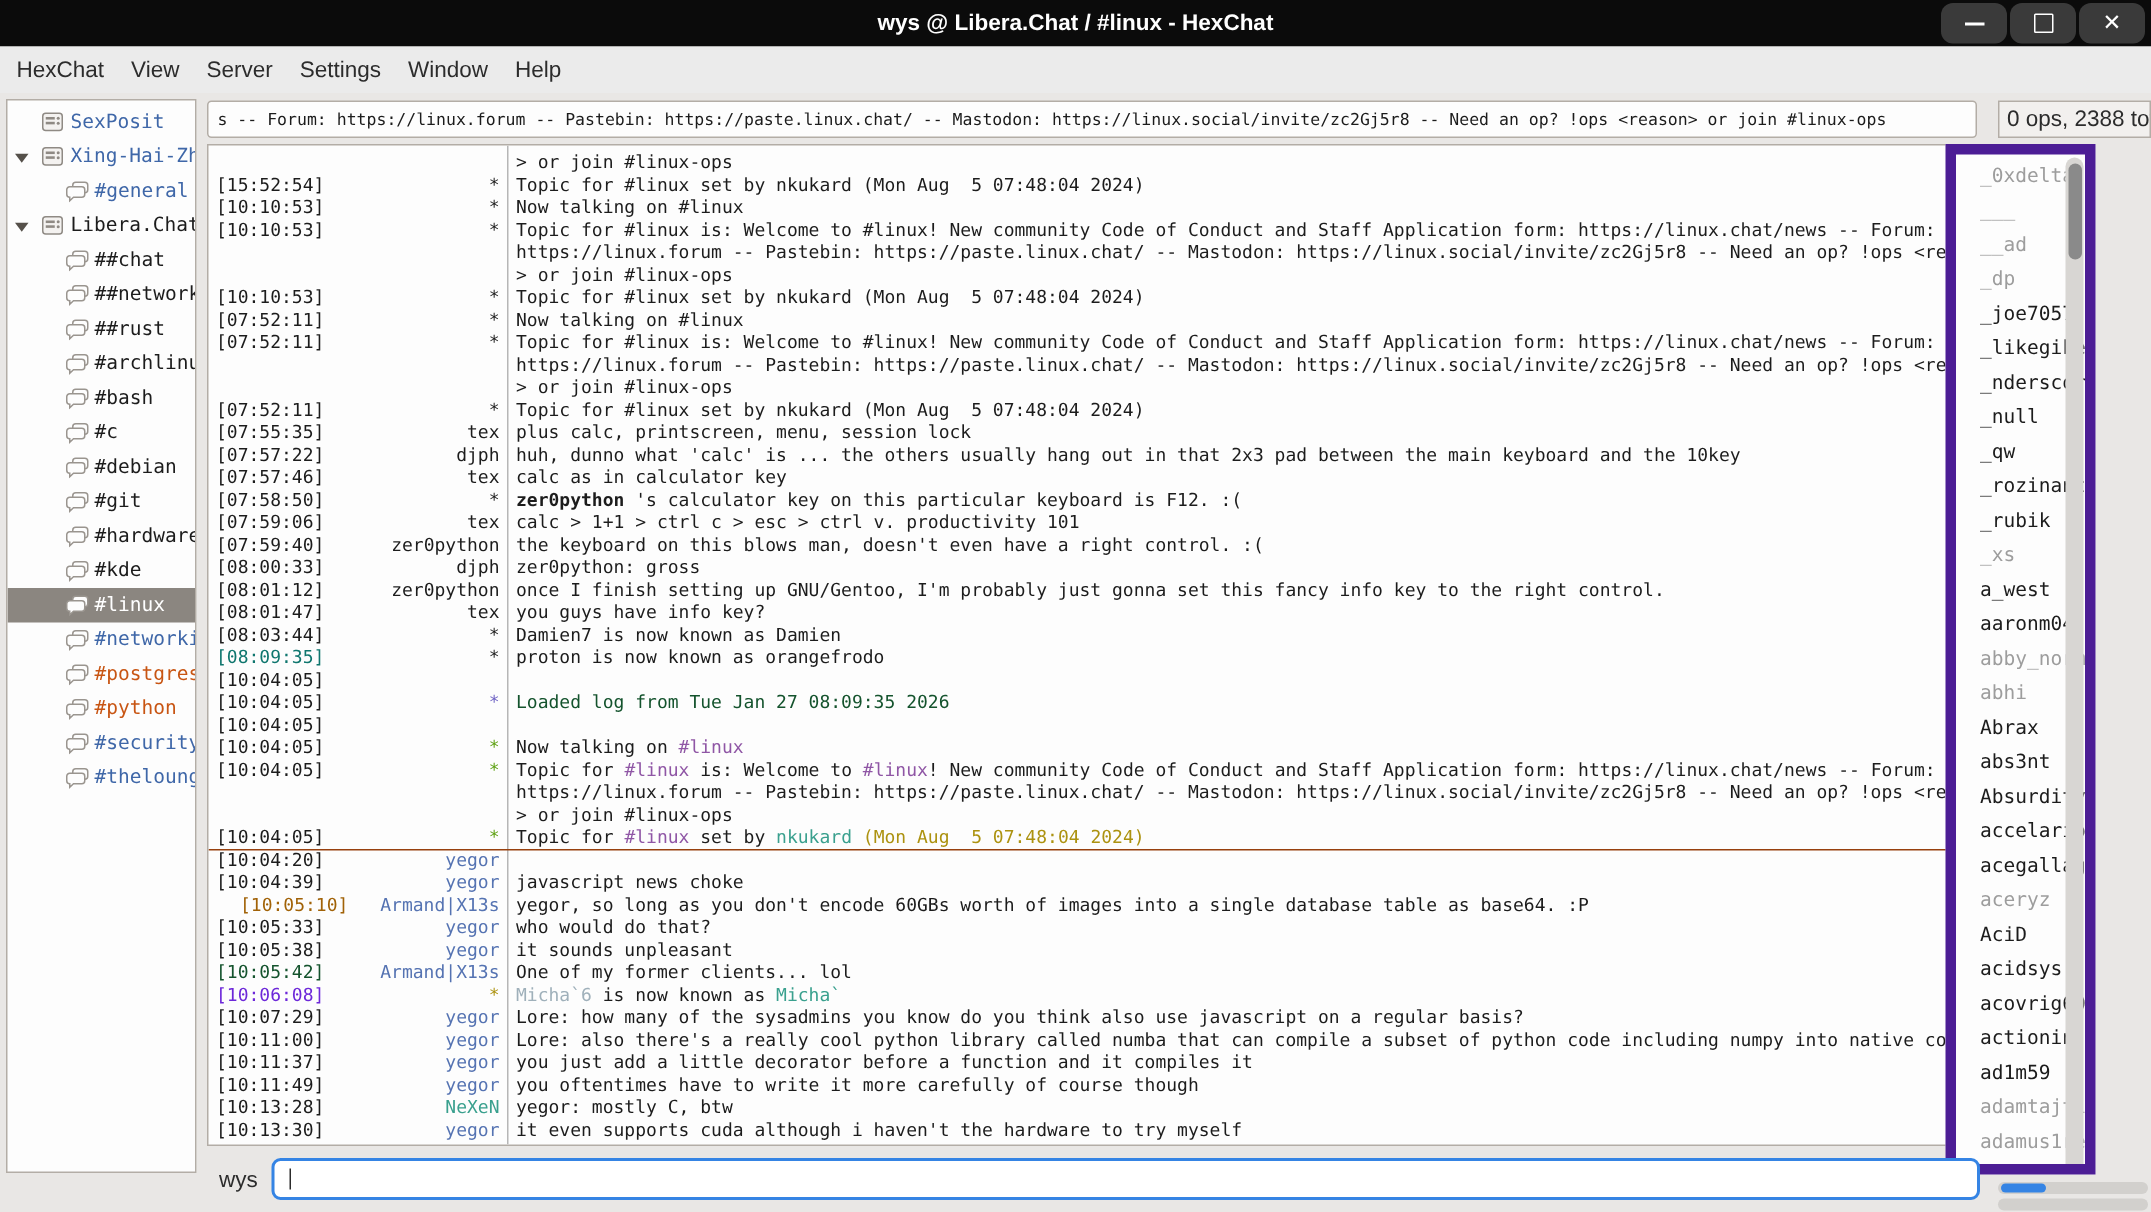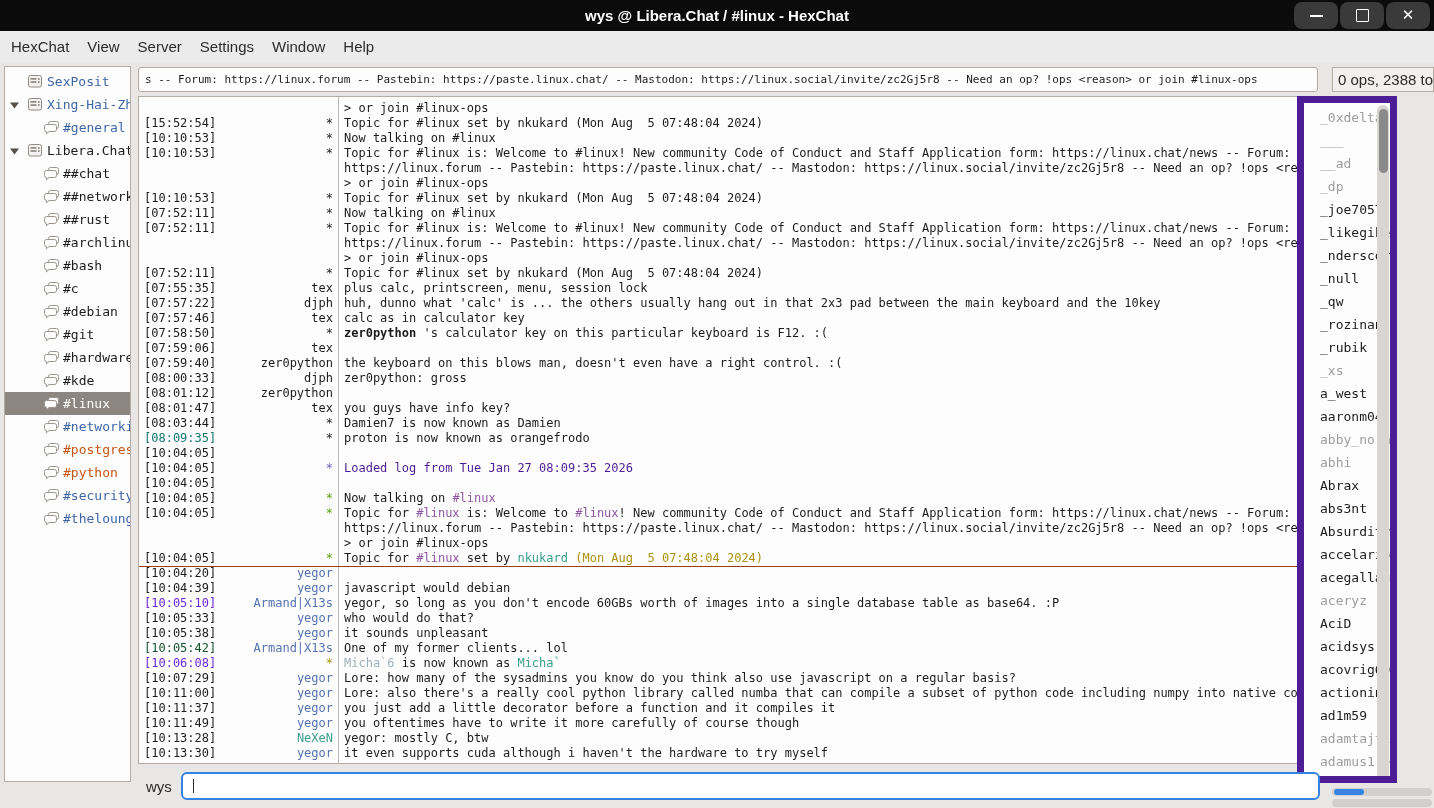--- a/index.html
+++ b/index.html
@@ -210,38 +210,38 @@
       <div class="chat-row"><span class="c-time" style="color: rgb(28, 28, 28);">[10:10:53]</span><span class="c-nick" style="color: rgb(28, 28, 28);">*</span><span class="c-msg"><span style="color: rgb(28, 28, 28);">Topic for #linux set by nkukard (Mon Aug  5 07:48:04 2024)</span></span></div>
       <div class="chat-row"><span class="c-time" style="color: rgb(28, 28, 28);">[07:52:11]</span><span class="c-nick" style="color: rgb(28, 28, 28);">*</span><span class="c-msg"><span style="color: rgb(28, 28, 28);">Now talking on #linux</span></span></div>
       <div class="chat-row"><span class="c-time" style="color: rgb(28, 28, 28);">[07:52:11]</span><span class="c-nick" style="color: rgb(28, 28, 28);">*</span><span class="c-msg"><span style="color: rgb(28, 28, 28);">Topic for #linux is: Welcome to #linux! New community Code of Conduct and Staff Application form: https://linux.chat/news -- Forum:</span></span></div>
       <div class="chat-row"><span class="c-time" style="color: rgb(28, 28, 28);"></span><span class="c-nick" style="color: rgb(28, 28, 28);"></span><span class="c-msg"><span style="color: rgb(28, 28, 28);">https://linux.forum -- Pastebin: https://paste.linux.chat/ -- Mastodon: https://linux.social/invite/zc2Gj5r8 -- Need an op? !ops &lt;reason</span></span></div>
       <div class="chat-row"><span class="c-time" style="color: rgb(28, 28, 28);"></span><span class="c-nick" style="color: rgb(28, 28, 28);"></span><span class="c-msg"><span style="color: rgb(28, 28, 28);">&gt; or join #linux-ops</span></span></div>
       <div class="chat-row"><span class="c-time" style="color: rgb(28, 28, 28);">[07:52:11]</span><span class="c-nick" style="color: rgb(28, 28, 28);">*</span><span class="c-msg"><span style="color: rgb(28, 28, 28);">Topic for #linux set by nkukard (Mon Aug  5 07:48:04 2024)</span></span></div>
       <div class="chat-row"><span class="c-time" style="color: rgb(28, 28, 28);">[07:55:35]</span><span class="c-nick" style="color: rgb(28, 28, 28);">tex</span><span class="c-msg"><span style="color: rgb(28, 28, 28);">plus calc, printscreen, menu, session lock</span></span></div>
       <div class="chat-row"><span class="c-time" style="color: rgb(28, 28, 28);">[07:57:22]</span><span class="c-nick" style="color: rgb(28, 28, 28);">djph</span><span class="c-msg"><span style="color: rgb(28, 28, 28);">huh, dunno what 'calc' is ... the others usually hang out in that 2x3 pad between the main keyboard and the 10key</span></span></div>
       <div class="chat-row"><span class="c-time" style="color: rgb(28, 28, 28);">[07:57:46]</span><span class="c-nick" style="color: rgb(28, 28, 28);">tex</span><span class="c-msg"><span style="color: rgb(28, 28, 28);">calc as in calculator key</span></span></div>
       <div class="chat-row"><span class="c-time" style="color: rgb(28, 28, 28);">[07:58:50]</span><span class="c-nick" style="color: rgb(28, 28, 28);">*</span><span class="c-msg"><span style="font-weight: bold; color: rgb(28, 28, 28);">zer0python</span><span style="color: rgb(28, 28, 28);"> 's calculator key on this particular keyboard is F12. :(</span></span></div>
-      <div class="chat-row"><span class="c-time" style="color: rgb(28, 28, 28);">[07:59:06]</span><span class="c-nick" style="color: rgb(28, 28, 28);">tex</span></div>
+      <div class="chat-row"><span class="c-time" style="color: rgb(28, 28, 28);">[07:59:06]</span><span class="c-nick" style="color: rgb(28, 28, 28);">tex</span><span class="c-msg"><span style="color: rgb(28, 28, 28);">calc &gt; 1+1 &gt; ctrl c &gt; esc &gt; ctrl v. productivity 101</span></span></div>
       <div class="chat-row"><span class="c-time" style="color: rgb(28, 28, 28);">[07:59:40]</span><span class="c-nick" style="color: rgb(28, 28, 28);">zer0python</span><span class="c-msg"><span style="color: rgb(28, 28, 28);">the keyboard on this blows man, doesn't even have a right control. :(</span></span></div>
       <div class="chat-row"><span class="c-time" style="color: rgb(28, 28, 28);">[08:00:33]</span><span class="c-nick" style="color: rgb(28, 28, 28);">djph</span><span class="c-msg"><span style="color: rgb(28, 28, 28);">zer0python: gross</span></span></div>
-      <div class="chat-row"><span class="c-time" style="color: rgb(28, 28, 28);">[08:01:12]</span><span class="c-nick" style="color: rgb(28, 28, 28);">zer0python</span></div>
+      <div class="chat-row"><span class="c-time" style="color: rgb(28, 28, 28);">[08:01:12]</span><span class="c-nick" style="color: rgb(28, 28, 28);">zer0python</span><span class="c-msg"><span style="color: rgb(28, 28, 28);">once I finish setting up GNU/Gentoo, I'm probably just gonna set this fancy info key to the right control.</span></span></div>
       <div class="chat-row"><span class="c-time" style="color: rgb(28, 28, 28);">[08:01:47]</span><span class="c-nick" style="color: rgb(28, 28, 28);">tex</span><span class="c-msg"><span style="color: rgb(28, 28, 28);">you guys have info key?</span></span></div>
       <div class="chat-row"><span class="c-time" style="color: rgb(28, 28, 28);">[08:03:44]</span><span class="c-nick" style="color: rgb(28, 28, 28);">*</span><span class="c-msg"><span style="color: rgb(28, 28, 28);">Damien7 is now known as Damien</span></span></div>
       <div class="chat-row"><span class="c-time" style="color: #0f766e;">[08:09:35]</span><span class="c-nick" style="color: rgb(28, 28, 28);">*</span><span class="c-msg"><span style="color: rgb(28, 28, 28);">proton is now known as orangefrodo</span></span></div>
       <div class="chat-row"><span class="c-time" style="color: rgb(28, 28, 28);">[10:04:05]</span><span class="c-nick" style="color: rgb(28, 28, 28);"></span><span class="c-msg"></span></div>
-      <div class="chat-row"><span class="c-time" style="color: rgb(28, 28, 28);">[10:04:05]</span><span class="c-nick" style="color: rgb(111, 99, 196);">*</span><span class="c-msg"><span style="color: #4c1d95;">Loaded log from Tue Jan 27 08:09:35 2026</span></span></div>
+      <div class="chat-row"><span class="c-time" style="color: rgb(28, 28, 28);">[10:04:05]</span><span class="c-nick" style="color: rgb(111, 99, 196);">*</span><span class="c-msg"><span style="color: #14532d;">Loaded log from Tue Jan 27 08:09:35 2026</span></span></div>
       <div class="chat-row"><span class="c-time" style="color: rgb(28, 28, 28);">[10:04:05]</span><span class="c-nick" style="color: rgb(28, 28, 28);"></span><span class="c-msg"></span></div>
       <div class="chat-row"><span class="c-time" style="color: rgb(28, 28, 28);">[10:04:05]</span><span class="c-nick" style="color: rgb(93, 161, 18);">*</span><span class="c-msg"><span style="color: rgb(28, 28, 28);">Now talking on </span><span style="color: rgb(143, 86, 165);">#linux</span></span></div>
       <div class="chat-row"><span class="c-time" style="color: rgb(28, 28, 28);">[10:04:05]</span><span class="c-nick" style="color: rgb(93, 161, 18);">*</span><span class="c-msg"><span style="color: rgb(28, 28, 28);">Topic for </span><span style="color: rgb(143, 86, 165);">#linux</span><span style="color: rgb(28, 28, 28);"> is: Welcome to </span><span style="color: rgb(143, 86, 165);">#linux</span><span style="color: rgb(28, 28, 28);">! New community Code of Conduct and Staff Application form: https://linux.chat/news -- Forum:</span></span></div>
       <div class="chat-row"><span class="c-time" style="color: rgb(28, 28, 28);"></span><span class="c-nick" style="color: rgb(28, 28, 28);"></span><span class="c-msg"><span style="color: rgb(28, 28, 28);">https://linux.forum -- Pastebin: https://paste.linux.chat/ -- Mastodon: https://linux.social/invite/zc2Gj5r8 -- Need an op? !ops &lt;reason</span></span></div>
       <div class="chat-row"><span class="c-time" style="color: rgb(28, 28, 28);"></span><span class="c-nick" style="color: rgb(28, 28, 28);"></span><span class="c-msg"><span style="color: rgb(28, 28, 28);">&gt; or join #linux-ops</span></span></div>
       <div class="chat-row"><span class="c-time" style="color: rgb(28, 28, 28);">[10:04:05]</span><span class="c-nick" style="color: rgb(93, 161, 18);">*</span><span class="c-msg"><span style="color: rgb(28, 28, 28);">Topic for </span><span style="color: rgb(143, 86, 165);">#linux</span><span style="color: rgb(28, 28, 28);"> set by </span><span style="color: rgb(58, 160, 142);">nkukard</span><span style="color: rgb(172, 146, 16);"> (Mon Aug  5 07:48:04 2024)</span></span></div>
       <div class="chat-row"><span class="c-time" style="color: rgb(28, 28, 28);">[10:04:20]</span><span class="c-nick" style="color: rgb(85, 115, 178);">yegor</span></div>
-      <div class="chat-row"><span class="c-time" style="color: rgb(28, 28, 28);">[10:04:39]</span><span class="c-nick" style="color: rgb(85, 115, 178);">yegor</span><span class="c-msg"><span style="color: rgb(28, 28, 28);">javascript would debian</span></span></div>
-      <div class="chat-row"><span class="c-time" style="color: #6d28d9;">[10:05:10]</span><span class="c-nick" style="color: rgb(85, 115, 178);">Armand|X13s</span><span class="c-msg"><span style="color: rgb(28, 28, 28);">yegor, so long as you don't encode 60GBs worth of images into a single database table as base64. :P</span></span></div>
+      <div class="chat-row"><span class="c-time" style="color: rgb(28, 28, 28);">[10:04:39]</span><span class="c-nick" style="color: rgb(85, 115, 178);">yegor</span><span class="c-msg"><span style="color: rgb(28, 28, 28);">javascript news choke</span></span></div>
+      <div class="chat-row"><span class="c-time" style="color: #a16207; margin-left: 16px;">[10:05:10]</span><span class="c-nick" style="color: rgb(85, 115, 178);">Armand|X13s</span><span class="c-msg"><span style="color: rgb(28, 28, 28);">yegor, so long as you don't encode 60GBs worth of images into a single database table as base64. :P</span></span></div>
       <div class="chat-row"><span class="c-time" style="color: rgb(28, 28, 28);">[10:05:33]</span><span class="c-nick" style="color: rgb(85, 115, 178);">yegor</span><span class="c-msg"><span style="color: rgb(28, 28, 28);">who would do that?</span></span></div>
       <div class="chat-row"><span class="c-time" style="color: rgb(28, 28, 28);">[10:05:38]</span><span class="c-nick" style="color: rgb(85, 115, 178);">yegor</span><span class="c-msg"><span style="color: rgb(28, 28, 28);">it sounds unpleasant</span></span></div>
       <div class="chat-row"><span class="c-time" style="color: #14532d;">[10:05:42]</span><span class="c-nick" style="color: rgb(85, 115, 178);">Armand|X13s</span><span class="c-msg"><span style="color: rgb(28, 28, 28);">One of my former clients... lol</span></span></div>
       <div class="chat-row"><span class="c-time" style="color: #6d28d9;">[10:06:08]</span><span class="c-nick" style="color: rgb(172, 146, 16);">*</span><span class="c-msg"><span style="color: rgb(159, 176, 186);">Micha`6</span><span style="color: rgb(28, 28, 28);"> is now known as </span><span style="color: rgb(58, 160, 142);">Micha`</span></span></div>
       <div class="chat-row"><span class="c-time" style="color: rgb(28, 28, 28);">[10:07:29]</span><span class="c-nick" style="color: rgb(85, 115, 178);">yegor</span><span class="c-msg"><span style="color: rgb(28, 28, 28);">Lore: how many of the sysadmins you know do you think also use javascript on a regular basis?</span></span></div>
       <div class="chat-row"><span class="c-time" style="color: rgb(28, 28, 28);">[10:11:00]</span><span class="c-nick" style="color: rgb(85, 115, 178);">yegor</span><span class="c-msg"><span style="color: rgb(28, 28, 28);">Lore: also there's a really cool python library called numba that can compile a subset of python code including numpy into native code</span></span></div>
       <div class="chat-row"><span class="c-time" style="color: rgb(28, 28, 28);">[10:11:37]</span><span class="c-nick" style="color: rgb(85, 115, 178);">yegor</span><span class="c-msg"><span style="color: rgb(28, 28, 28);">you just add a little decorator before a function and it compiles it</span></span></div>
       <div class="chat-row"><span class="c-time" style="color: rgb(28, 28, 28);">[10:11:49]</span><span class="c-nick" style="color: rgb(85, 115, 178);">yegor</span><span class="c-msg"><span style="color: rgb(28, 28, 28);">you oftentimes have to write it more carefully of course though</span></span></div>
       <div class="chat-row"><span class="c-time" style="color: rgb(28, 28, 28);">[10:13:28]</span><span class="c-nick" style="color: rgb(58, 160, 142);">NeXeN</span><span class="c-msg"><span style="color: rgb(28, 28, 28);">yegor: mostly C, btw</span></span></div>
       <div class="chat-row"><span class="c-time" style="color: rgb(28, 28, 28);">[10:13:30]</span><span class="c-nick" style="color: rgb(85, 115, 178);">yegor</span><span class="c-msg"><span style="color: rgb(28, 28, 28);">it even supports cuda although i haven't the hardware to try myself</span></span></div>

